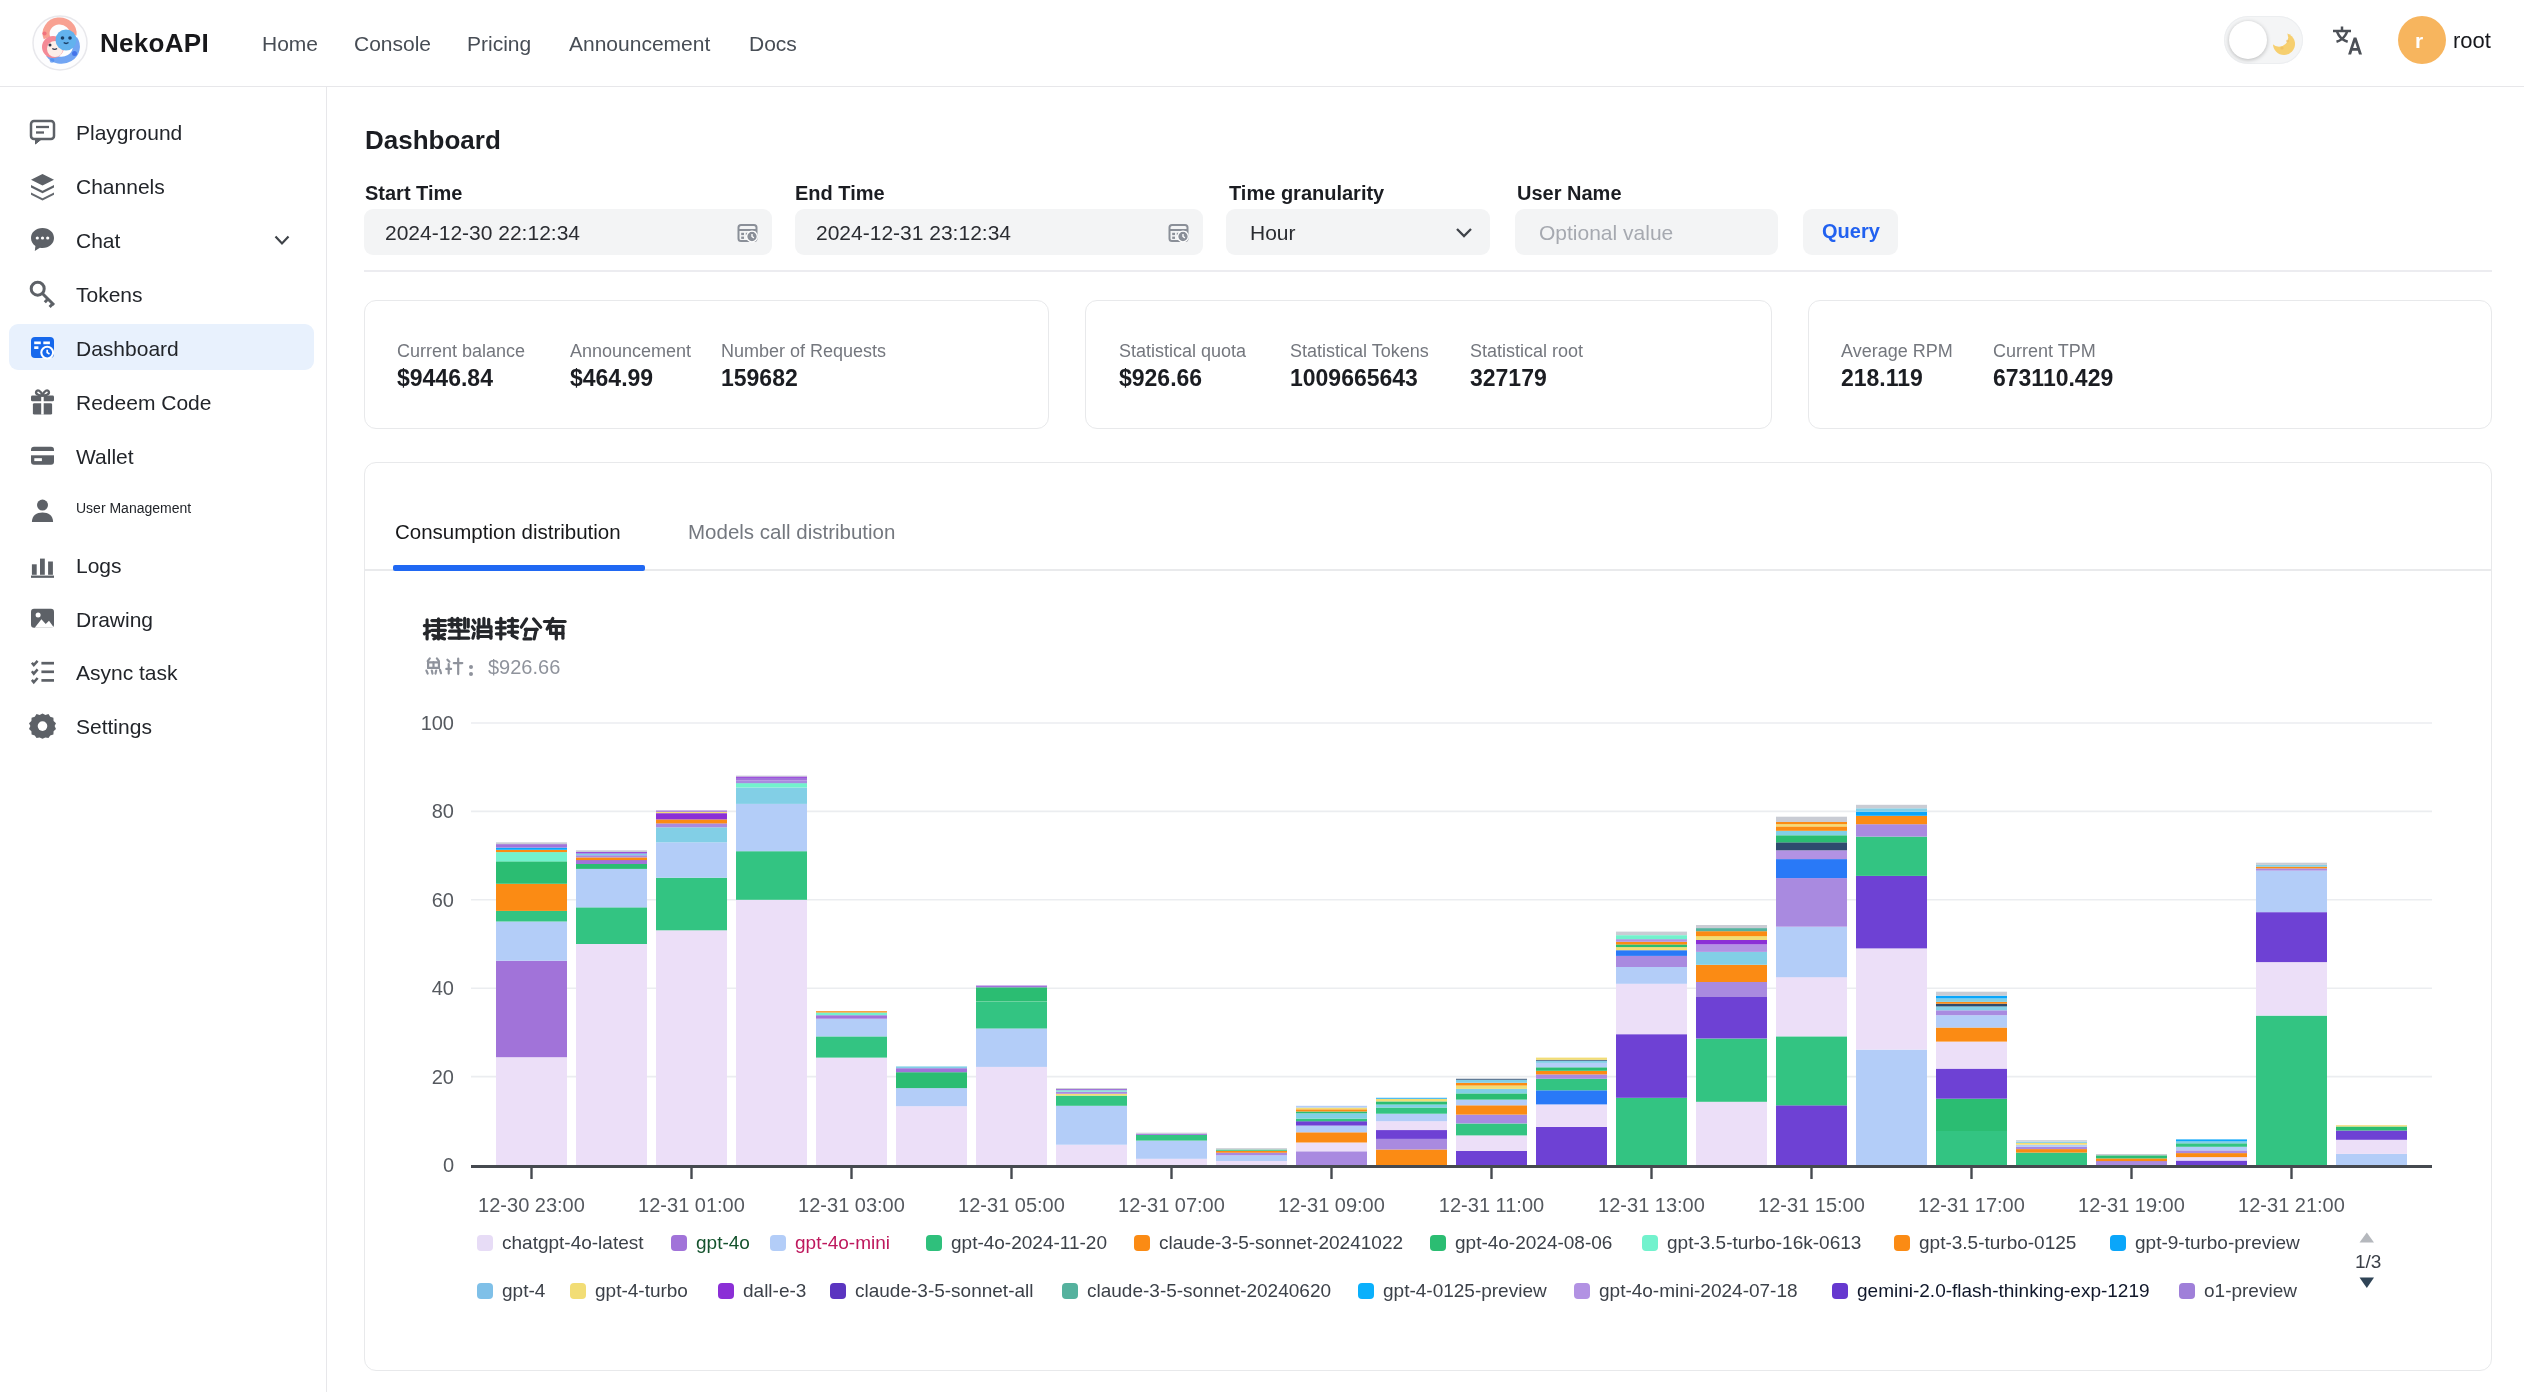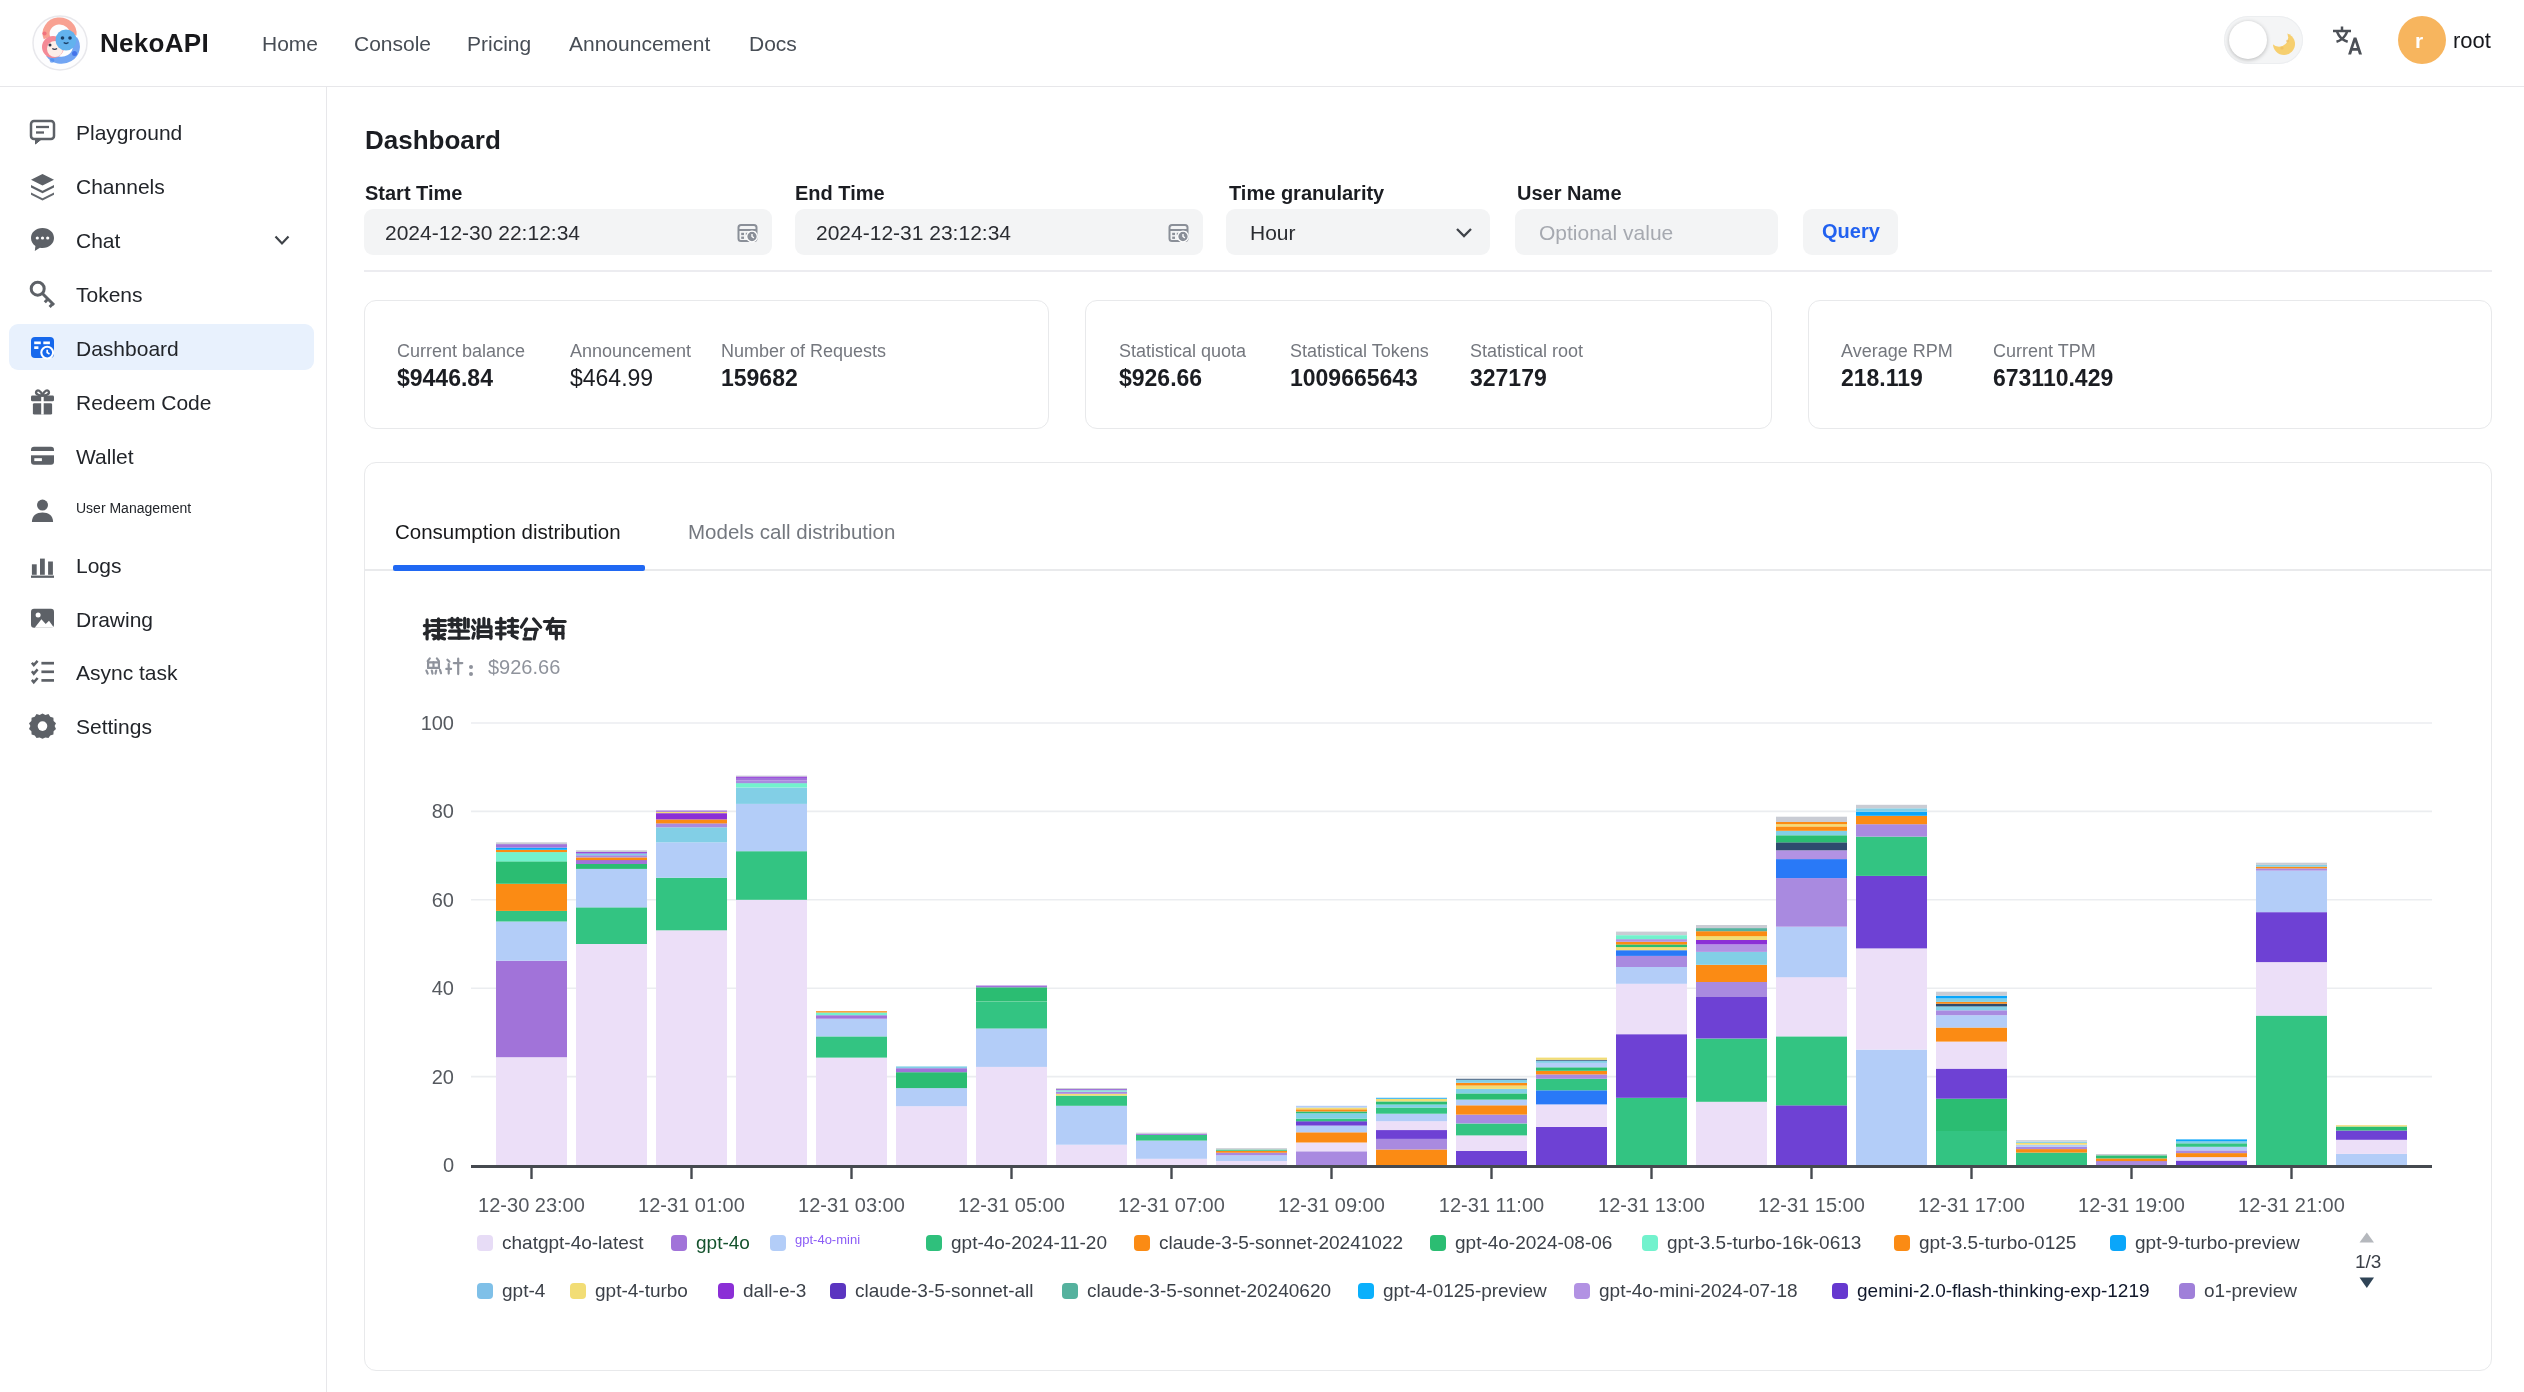--- a/index.html
+++ b/index.html
@@ -184,21 +184,21 @@
 <div style="position:absolute;left:1515px;top:209px;width:263px;height:46px;border-radius:9px;background:#f3f4f5"></div>
 <div style="position:absolute;left:1539px;top:221px;font-size:21px;color:#a6a9b0">Optional value</div>
 
 <div style="position:absolute;left:1803px;top:209px;width:95px;height:46px;border-radius:9px;background:#f3f4f5"></div>
 <div style="position:absolute;left:1822px;top:220px;font-size:20px;font-weight:bold;color:#2161f0">Query</div>
 <div style="position:absolute;left:364px;top:270px;width:2128px;height:1.5px;background:#ececf0"></div>
 <div style="position:absolute;left:364px;top:300px;width:685px;height:129px;border:1.5px solid #e8e9eb;border-radius:12px;background:#fff"></div>
 <div style="position:absolute;left:397px;top:341px;font-size:18px;color:#74777e;white-space:nowrap">Current balance</div>
 <div style="position:absolute;left:397px;top:365px;font-size:23px;font-weight:bold;color:#1b1d22;white-space:nowrap">$9446.84</div>
 <div style="position:absolute;left:570px;top:341px;font-size:18px;color:#74777e;white-space:nowrap">Announcement</div>
-<div style="position:absolute;left:570px;top:365px;font-size:23px;font-weight:normal;color:#1b1d22;white-space:nowrap">$464.99</div>
+<div style="position:absolute;left:570px;top:365px;font-size:23px;font-weight:bold;color:#1b1d22;white-space:nowrap">$464.99</div>
 <div style="position:absolute;left:721px;top:341px;font-size:18px;color:#74777e;white-space:nowrap">Number of Requests</div>
 <div style="position:absolute;left:721px;top:365px;font-size:23px;font-weight:bold;color:#1b1d22;white-space:nowrap">159682</div>
 <div style="position:absolute;left:1085px;top:300px;width:687px;height:129px;border:1.5px solid #e8e9eb;border-radius:12px;background:#fff"></div>
 <div style="position:absolute;left:1119px;top:341px;font-size:18px;color:#74777e;white-space:nowrap">Statistical quota</div>
 <div style="position:absolute;left:1119px;top:365px;font-size:23px;font-weight:bold;color:#1b1d22;white-space:nowrap">$926.66</div>
 <div style="position:absolute;left:1290px;top:341px;font-size:18px;color:#74777e;white-space:nowrap">Statistical Tokens</div>
 <div style="position:absolute;left:1290px;top:365px;font-size:23px;font-weight:bold;color:#1b1d22;white-space:nowrap">1009665643</div>
 <div style="position:absolute;left:1470px;top:341px;font-size:18px;color:#74777e;white-space:nowrap">Statistical root</div>
 <div style="position:absolute;left:1470px;top:365px;font-size:23px;font-weight:bold;color:#1b1d22;white-space:nowrap">327179</div>
 <div style="position:absolute;left:1808px;top:300px;width:684px;height:129px;border:1.5px solid #e8e9eb;border-radius:12px;background:#fff"></div>
@@ -531,21 +531,21 @@
 <circle cx="471" cy="667" r="2" fill="#8f939c"></circle>
       <circle cx="471" cy="674" r="2" fill="#8f939c"></circle>
 <text x="488" y="674" font-family="Liberation Sans, sans-serif" font-size="20" fill="#8f939c">$926.66</text>
 </g>
 </svg>
 <div style="position:absolute;left:477px;top:1235px;width:16px;height:16px;border-radius:4px;background:#e7dcf6"></div>
 <div style="position:absolute;left:502px;top:1232px;font-size:19px;color:#3c4149;white-space:nowrap">chatgpt-4o-latest</div>
 <div style="position:absolute;left:671px;top:1235px;width:16px;height:16px;border-radius:4px;background:#a173d9"></div>
 <div style="position:absolute;left:696px;top:1232px;font-size:19px;color:#14532d;white-space:nowrap">gpt-4o</div>
 <div style="position:absolute;left:770px;top:1235px;width:16px;height:16px;border-radius:4px;background:#b3cdf8"></div>
-<div style="position:absolute;left:795px;top:1232px;font-size:13px;color:#8b5cf6;white-space:nowrap">gpt-4o-mini</div>
+<div style="position:absolute;left:795px;top:1232px;font-size:19px;color:#be185d;white-space:nowrap">gpt-4o-mini</div>
 <div style="position:absolute;left:926px;top:1235px;width:16px;height:16px;border-radius:4px;background:#2fc07c"></div>
 <div style="position:absolute;left:951px;top:1232px;font-size:19px;color:#3c4149;white-space:nowrap">gpt-4o-2024-11-20</div>
 <div style="position:absolute;left:1134px;top:1235px;width:16px;height:16px;border-radius:4px;background:#fb8b14"></div>
 <div style="position:absolute;left:1159px;top:1232px;font-size:19px;color:#3c4149;white-space:nowrap">claude-3-5-sonnet-20241022</div>
 <div style="position:absolute;left:1430px;top:1235px;width:16px;height:16px;border-radius:4px;background:#2bbd72"></div>
 <div style="position:absolute;left:1455px;top:1232px;font-size:19px;color:#3c4149;white-space:nowrap">gpt-4o-2024-08-06</div>
 <div style="position:absolute;left:1642px;top:1235px;width:16px;height:16px;border-radius:4px;background:#72f2cd"></div>
 <div style="position:absolute;left:1667px;top:1232px;font-size:19px;color:#3c4149;white-space:nowrap">gpt-3.5-turbo-16k-0613</div>
 <div style="position:absolute;left:1894px;top:1235px;width:16px;height:16px;border-radius:4px;background:#fb8b14"></div>
 <div style="position:absolute;left:1919px;top:1232px;font-size:19px;color:#3c4149;white-space:nowrap">gpt-3.5-turbo-0125</div>

